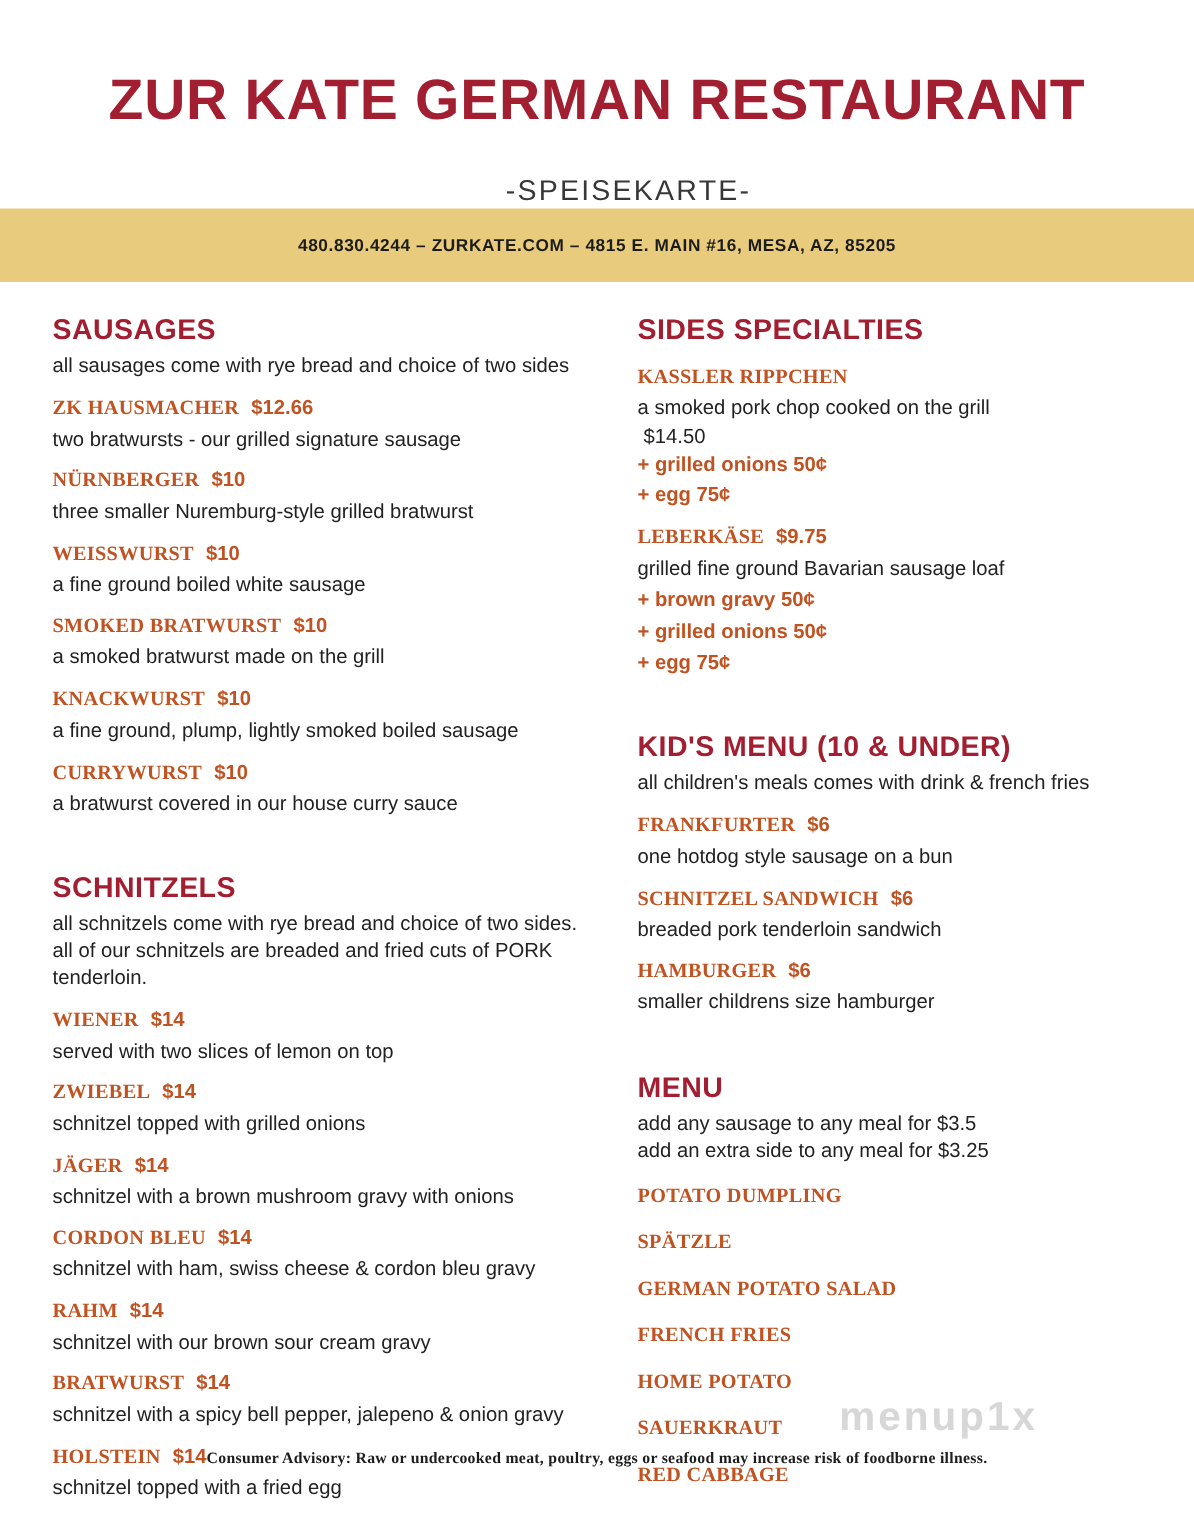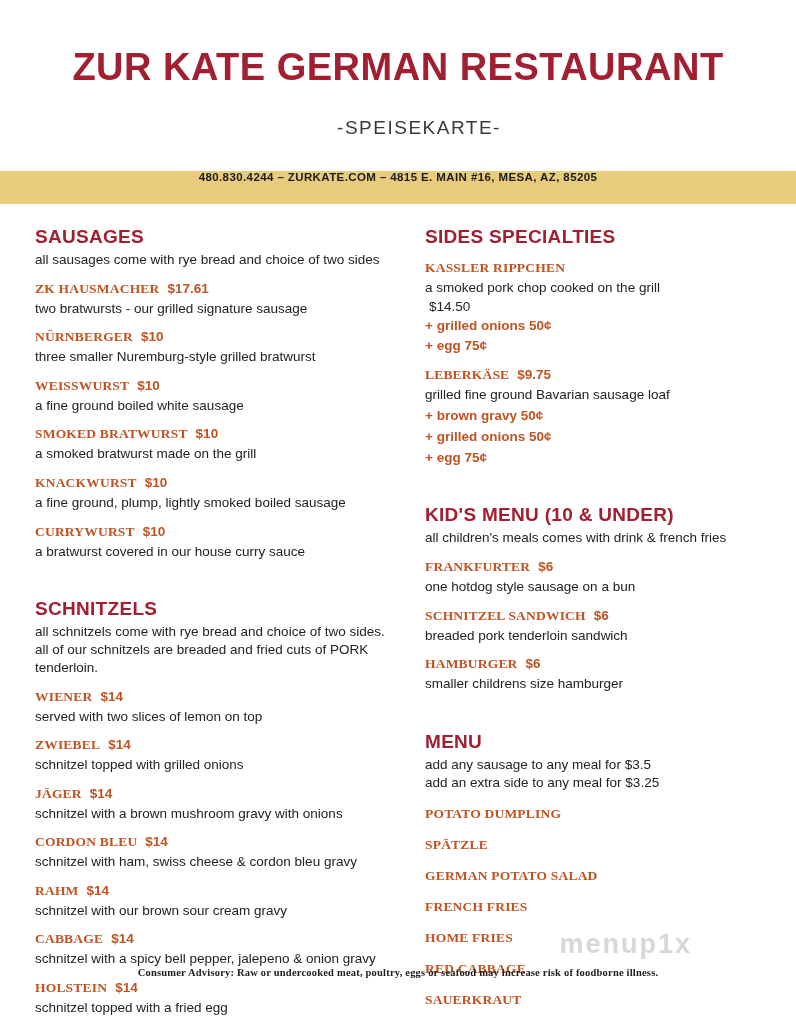--- a/index.html
+++ b/index.html
@@ -19,22 +19,22 @@
   .title{
     margin-top:46px;text-align:center;
     color:var(--heading-red);
     font-size:38px;font-weight:800;letter-spacing:0.5px;
   }
   .subtitle{
     margin-top:28px;text-align:center;color:#383838;
     font-size:19px;font-weight:400;letter-spacing:1.5px;padding-left:42px;
   }
   .banner{
-    margin-top:32px;background:var(--banner-tan);height:33px;
-    display:flex;align-items:flex-start;justify-content:center;
+    margin-top:0;background:var(--banner-tan);height:49px;
+    display:flex;align-items:center;justify-content:center;
   }
   .banner-text{font-size:11.5px;font-weight:700;color:#1c1c1c;letter-spacing:0.4px;}
   .columns{display:flex;padding:22px 26px 0 35px;gap:34px;}
   .col-left{flex:0 0 356px;width:356px;}
   .col-right{flex:1;}
   .menu-section{margin-bottom:38px;}
   .section-heading{
     color:var(--heading-red);font-size:19px;font-weight:800;
     letter-spacing:0.3px;margin-bottom:3px;
   }
@@ -64,21 +64,21 @@
   <div class="subtitle">-SPEISEKARTE-</div>
   <div class="banner">
     <span class="banner-text">480.830.4244 – ZURKATE.COM – 4815 E. MAIN #16, MESA, AZ, 85205</span>
   </div>
   <div class="columns">
     <div class="col-left" id="col-left">
         <section class="menu-section">
           <h2 class="section-heading">SAUSAGES</h2>
           <p class="section-intro">all sausages come with rye bread and choice of two sides</p>
           <div class="menu-item">
-            <div class="item-name-line"><span class="item-name">ZK HAUSMACHER</span><span class="item-price">$17.61</span></div>
+            <div class="item-name-line"><span class="item-name">ZK HAUSMACHER</span><span class="item-price">$12.66</span></div>
             <p class="item-desc">two bratwursts - our grilled signature sausage</p>
           </div>
           <div class="menu-item">
             <div class="item-name-line"><span class="item-name">NÜRNBERGER</span><span class="item-price">$10</span></div>
             <p class="item-desc">three smaller Nuremburg-style grilled bratwurst</p>
           </div>
           <div class="menu-item">
             <div class="item-name-line"><span class="item-name">WEISSWURST</span><span class="item-price">$10</span></div>
             <p class="item-desc">a fine ground boiled white sausage</p>
           </div>
@@ -112,21 +112,21 @@
           </div>
           <div class="menu-item">
             <div class="item-name-line"><span class="item-name">CORDON BLEU</span><span class="item-price">$14</span></div>
             <p class="item-desc">schnitzel with ham, swiss cheese &amp; cordon bleu gravy</p>
           </div>
           <div class="menu-item">
             <div class="item-name-line"><span class="item-name">RAHM</span><span class="item-price">$14</span></div>
             <p class="item-desc">schnitzel with our brown sour cream gravy</p>
           </div>
           <div class="menu-item">
-            <div class="item-name-line"><span class="item-name">CABBAGE</span><span class="item-price">$14</span></div>
+            <div class="item-name-line"><span class="item-name">BRATWURST</span><span class="item-price">$14</span></div>
             <p class="item-desc">schnitzel with a spicy bell pepper, jalepeno &amp; onion gravy</p>
           </div>
           <div class="menu-item">
             <div class="item-name-line"><span class="item-name">HOLSTEIN</span><span class="item-price">$14</span></div>
             <p class="item-desc">schnitzel topped with a fried egg</p>
           </div>
         </section>
       </div>
     <div class="col-right" id="col-right">
         <section class="menu-section">
@@ -172,26 +172,26 @@
           <div class="menu-item">
             <div class="item-name-line"><span class="item-name">SPÄTZLE</span></div>
           </div>
           <div class="menu-item">
             <div class="item-name-line"><span class="item-name">GERMAN POTATO SALAD</span></div>
           </div>
           <div class="menu-item">
             <div class="item-name-line"><span class="item-name">FRENCH FRIES</span></div>
           </div>
           <div class="menu-item">
-            <div class="item-name-line"><span class="item-name">HOME FRIES</span></div>
+            <div class="item-name-line"><span class="item-name">HOME POTATO</span></div>
+          </div>
+          <div class="menu-item">
+            <div class="item-name-line"><span class="item-name">SAUERKRAUT</span></div>
           </div>
           <div class="menu-item">
             <div class="item-name-line"><span class="item-name">RED CABBAGE</span></div>
-          </div>
-          <div class="menu-item">
-            <div class="item-name-line"><span class="item-name">SAUERKRAUT</span></div>
           </div>
         </section>
       </div>
   </div>
   <div class="footer-watermark">menup1x</div>
   <div class="footer-advisory">Consumer Advisory: Raw or undercooked meat, poultry, eggs or seafood may increase risk of foodborne illness.</div>
 </div>
 
 </body></html>

